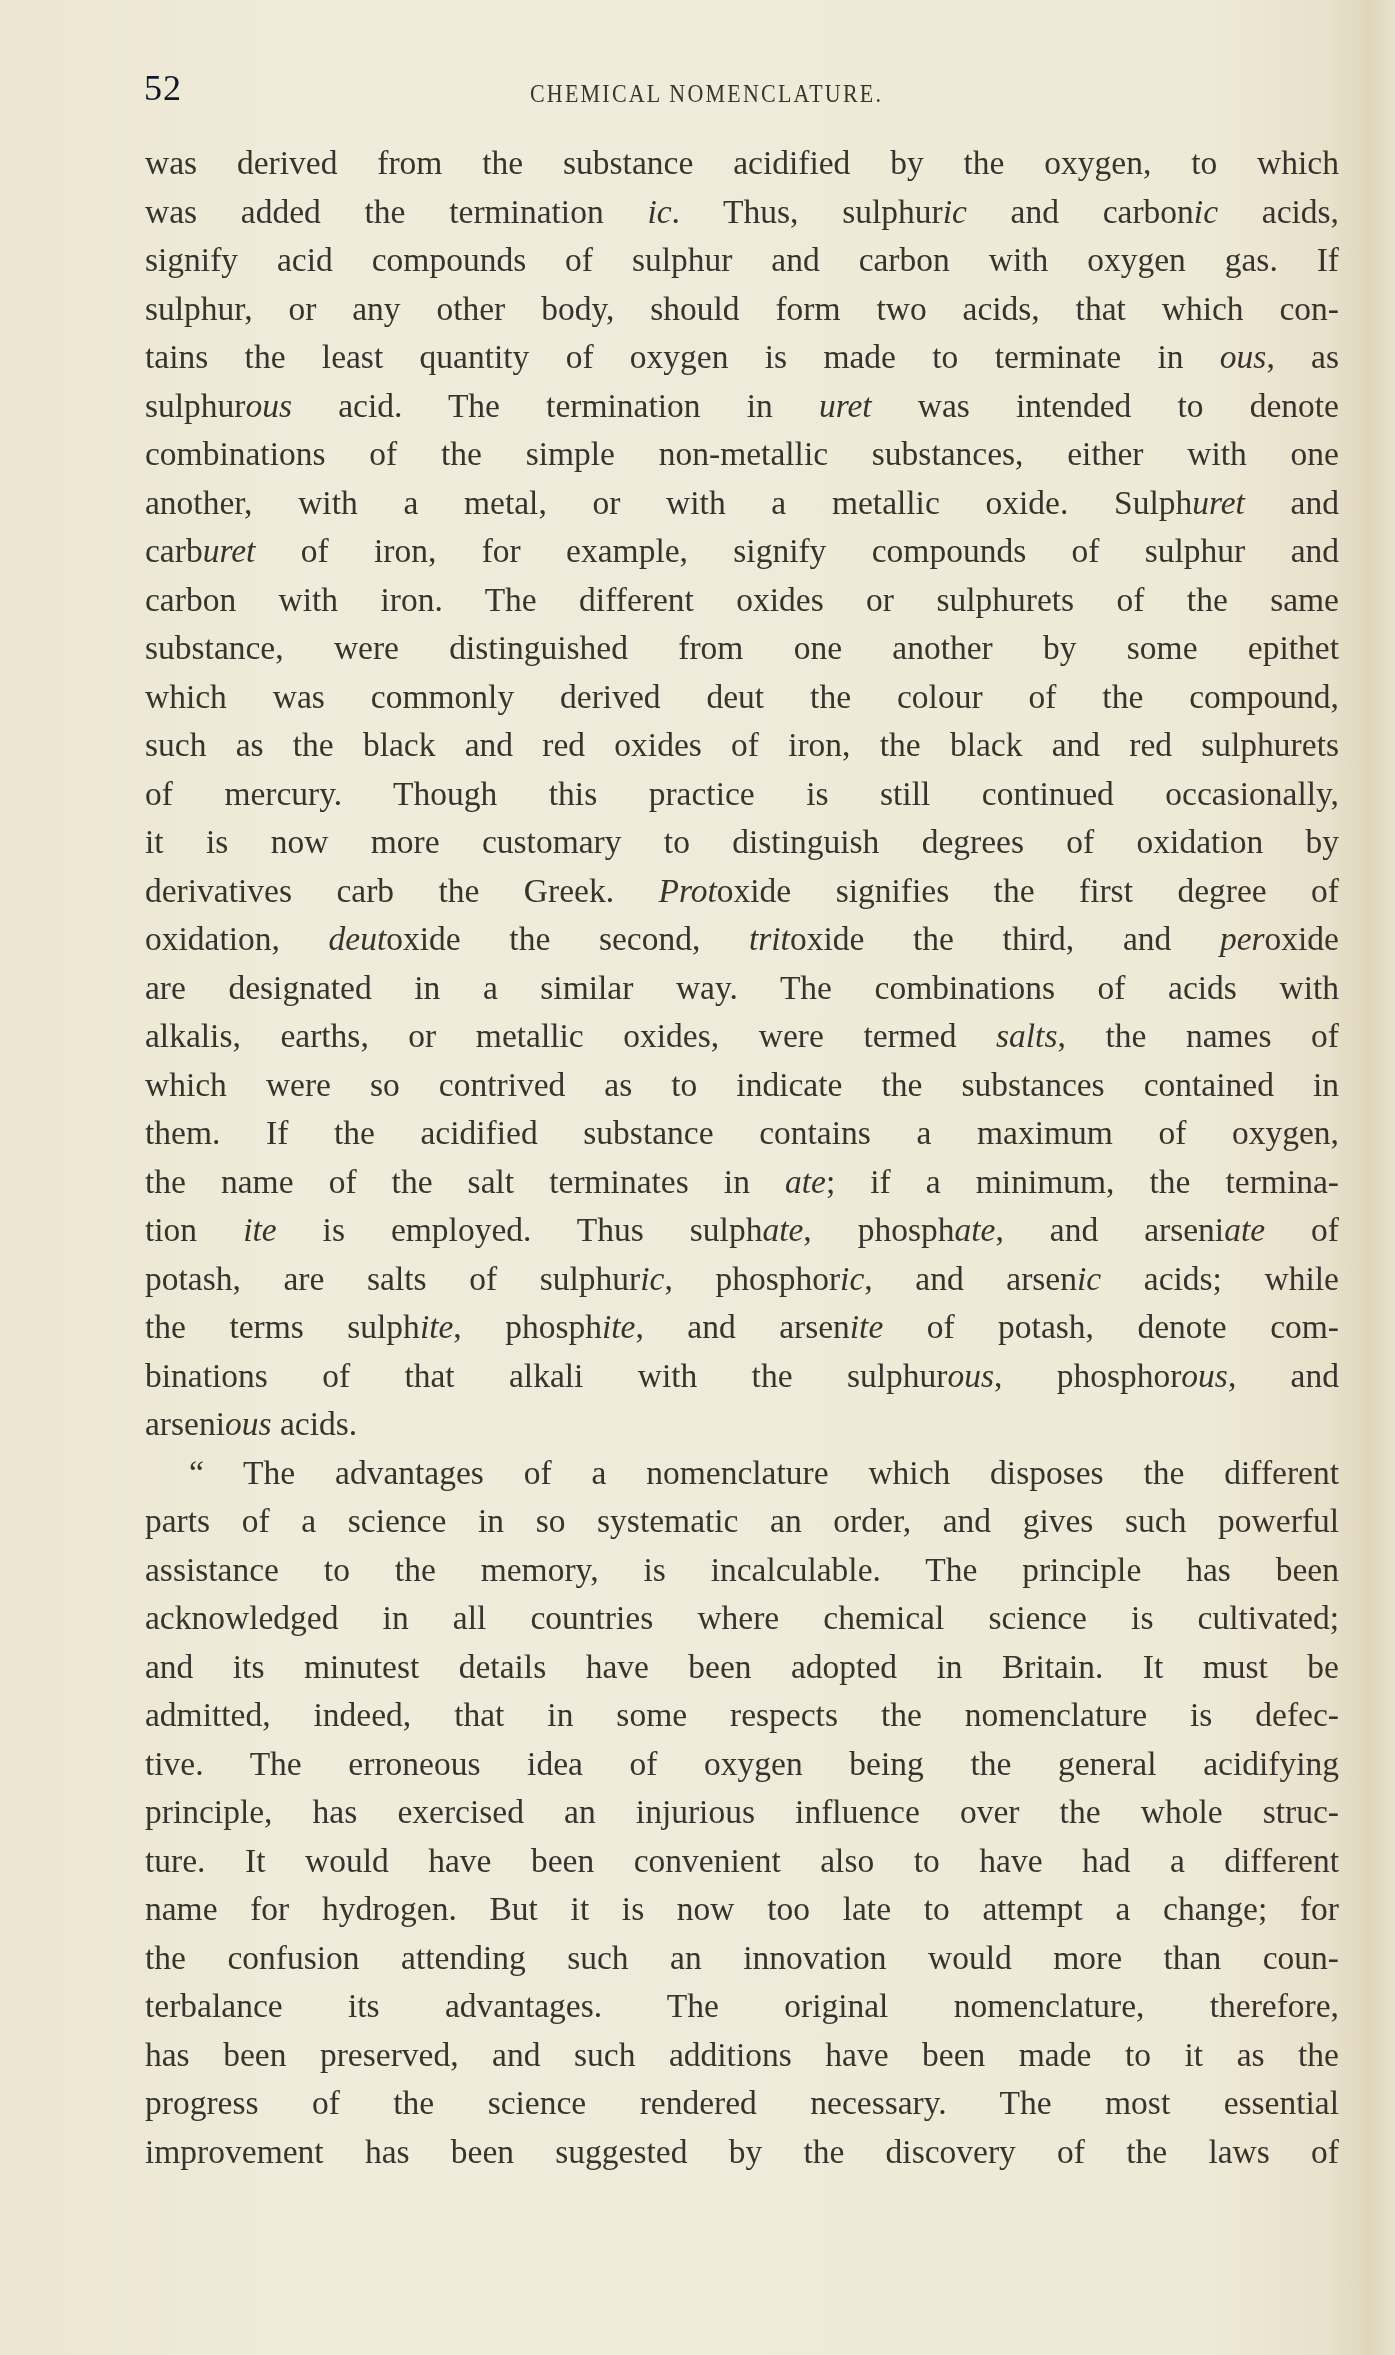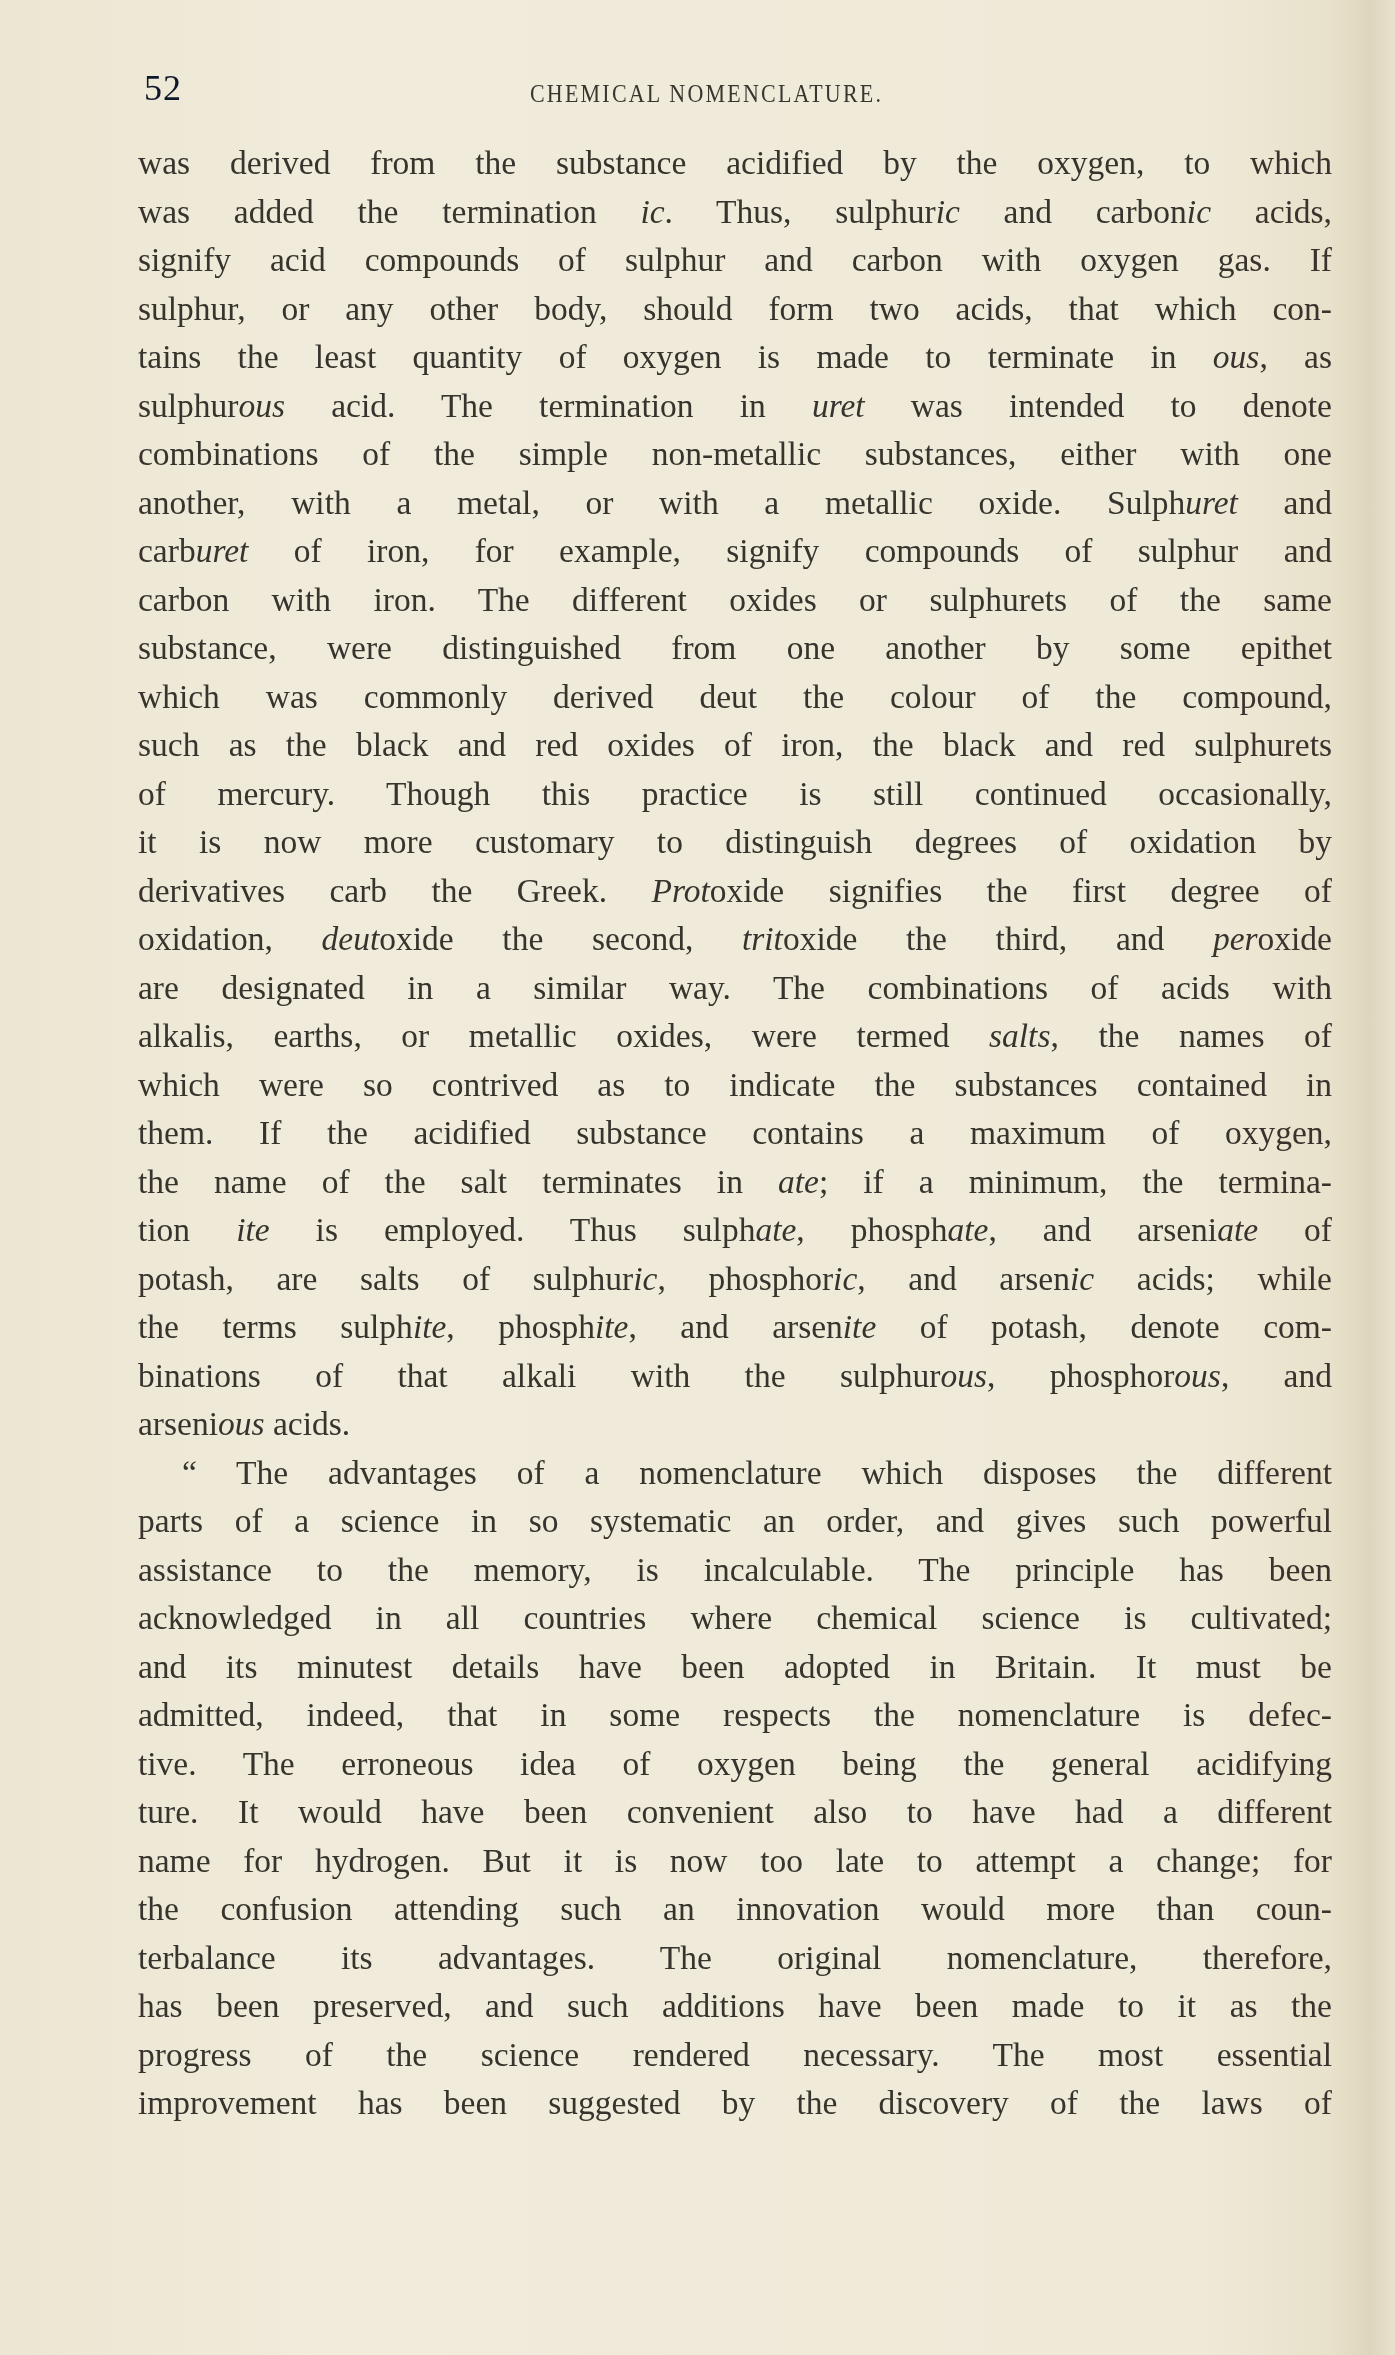--- a/index.html
+++ b/index.html
@@ -45,21 +45,21 @@
       top: 8px;
       font-size: 22px;
       line-height: 40px;
       letter-spacing: 2.2px;
       text-transform: uppercase;
       color: #3a352f;
       transform: scaleY(1.1);
     }
     .body-text {
       position: absolute;
-      left: 138px;
+      left: 145px;
       top: 139px;
       width: 1194px;
     }
     .line {
       display: block;
       height: 48.5px;
       line-height: 48.5px;
       font-size: 33.5px;
       white-space: nowrap;
       text-align: justify;
@@ -115,20 +115,21 @@
       <span class="line last"><span>arseni</span><em>ous</em><span> acids.</span></span>
     </div>
     <div>
       <span class="line indent"><span>“ The advantages of a nomenclature which disposes the different</span></span>
       <span class="line"><span>parts of a science in so systematic an order, and gives such powerful</span></span>
       <span class="line"><span>assistance to the memory, is incalculable.  The principle has been</span></span>
       <span class="line"><span>acknowledged in all countries where chemical science is cultivated;</span></span>
       <span class="line"><span>and its minutest details have been adopted in Britain.  It must be</span></span>
       <span class="line"><span>admitted, indeed, that in some respects the nomenclature is defec-</span></span>
       <span class="line"><span>tive.  The erroneous idea of oxygen being the general acidifying</span></span>
+      <span class="line"><span>principle, has exercised an injurious influence over the whole struc-</span></span>
       <span class="line"><span>ture.  It would have been convenient also to have had a different</span></span>
       <span class="line"><span>name for hydrogen.  But it is now too late to attempt a change; for</span></span>
       <span class="line"><span>the confusion attending such an innovation would more than coun-</span></span>
       <span class="line"><span>terbalance its advantages.  The original nomenclature, therefore,</span></span>
       <span class="line"><span>has been preserved, and such additions have been made to it as the</span></span>
       <span class="line"><span>progress of the science rendered necessary.  The most essential</span></span>
       <span class="line"><span>improvement has been suggested by the discovery of the laws of</span></span>
     </div>
   </div>
 

